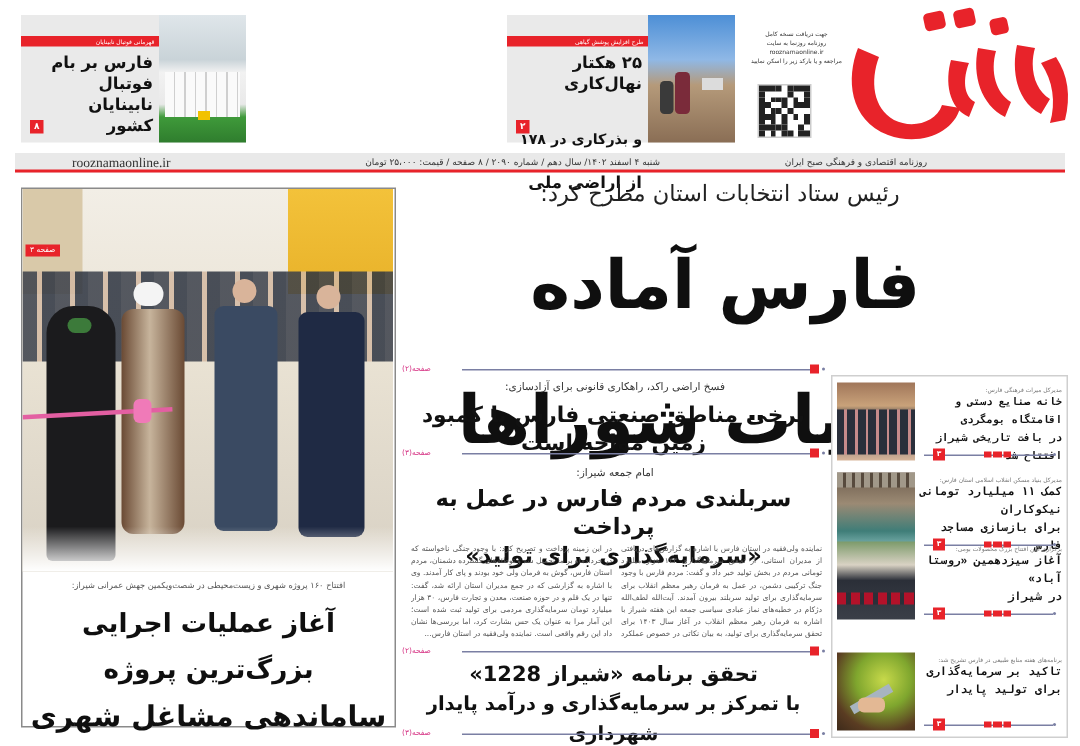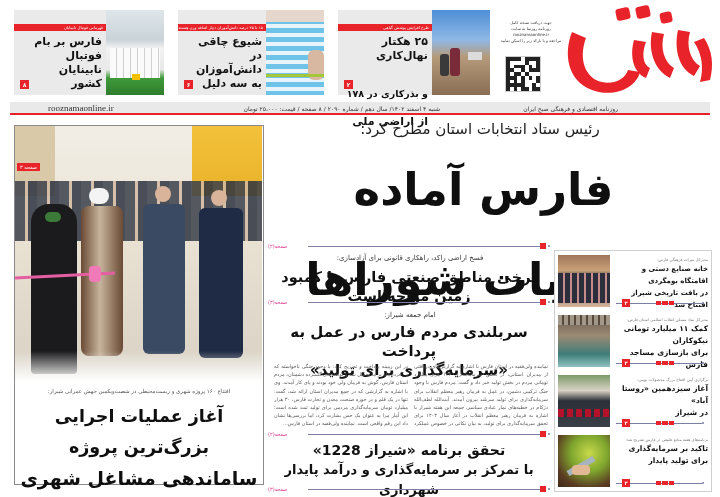--- a/index.html
+++ b/index.html
@@ -49,21 +49,21 @@
   .feature .photo { position: absolute; left: 0; top: 0; width: 247px; height: 255px; overflow: hidden; background: linear-gradient(180deg, #f2eee6 0%, #e9e2d3 45%, #d8d1c4 100%); }
   .feature .page-tag { position: absolute; left: 2px; top: 37px; background: #e8232a; color: #fff; font-size: 5px; padding: 1px 3px; }
   .feature .kicker { position: absolute; top: 262px; right: 8px; left: 8px; text-align: center; font-size: 5.5px; color: #555; }
   .feature .head { position: absolute; top: 275px; right: 4px; left: 4px; text-align: center; font-size: 19px; font-weight: 900; line-height: 31px; color: #0f0f0f; }
 
   
   .sidebar { position: absolute; left: 554px; top: 250px; width: 158px; height: 242px; border: 1px solid #cfcfcf; background: #fff; }
   .sb-item { position: absolute; left: 3px; width: 152px; height: 58px; }
   .sb-item .thumb { position: absolute; left: 0; top: 2px; width: 52px; height: 52px; overflow: hidden; }
   .sb-item .kicker { position: absolute; right: 2px; top: 4px; font-size: 4px; color: #777; white-space: nowrap; }
-  .sb-item .title { position: absolute; right: 2px; top: 10px; width: 96px; font-size: 7.5px; font-weight: bold; line-height: 12px; color: #111; text-align: right; }
+  .sb-item .title { position: absolute; right: 2px; top: 10px; width: 96px; font-size: 7.5px; font-weight: bold; line-height: 12px; color: #111; text-align: right; font-family: Liberation Mono, monospace; }
   .sb-item .rule { position: absolute; left: 58px; right: 8px; top: 50px; height: 1px; background: #7a7fa3; }
   .sb-item .pg { position: absolute; left: 64px; top: 46px; width: 8px; height: 8px; background: #e8232a; color: #fff; font-size: 5px; line-height: 8px; text-align: center; font-weight: bold; }
   .sb-item .sq3 { position: absolute; left: 98px; top: 48px; width: 18px; height: 4px; display: flex; gap: 1px; }
   .sb-item .sq3 i { flex: 1; background: #e8232a; }
   .sb-item .end { position: absolute; right: 6px; top: 49px; width: 2px; height: 2px; background: #7a7fa3; border-radius: 50%; }
 </style>
 </head>
 <body>
 
 <div class="masthead">
@@ -182,34 +182,20 @@
     </div>
     <div class="kicker" style="right:58px; left:0;">طرح افزایش پوشش گیاهی</div>
     <div class="title" style="right:62px; width:86px;">
       <div>۲۵ هکتار نهال‌کاری</div>
       <div style="font-size:9.5px;margin-top:24px;">و بذرکاری در ۱۷۸ هکتار</div>
       <div>از اراضی ملی</div>
     </div>
     <div class="pnum">۲</div>
   </div>
 
-  <div class="teaser" style="left:178px; width:146px;">
-    <div class="photo" style="background: repeating-linear-gradient(180deg,#6fc3e8 0px,#6fc3e8 5px,#e8f4fb 5px,#e8f4fb 9px);">
-      <div style="position:absolute;left:0;top:0;width:58px;height:12px;background:#e6d7cc;"></div>
-      <div style="position:absolute;right:0;top:40px;width:16px;height:30px;background:#d9b8a2;border-radius:6px;"></div>
-      <div style="position:absolute;left:0;top:64px;width:58px;height:3px;background:#a4c639;"></div>
-    </div>
-    <div class="kicker" style="right:58px; left:0;">۱۵ تا ۲۵ درصد دانش‌آموزان دچار اضافه وزن هستند</div>
-    <div class="title" style="right:62px; width:80px;">
-      <div>شیوع چاقی</div>
-      <div>در دانش‌آموزان</div>
-      <div>به سه دلیل</div>
-    </div>
-    <div class="pnum">۶</div>
-  </div>
 
   <div class="teaser" style="left:14px; width:150px;">
     <div class="photo" style="background: linear-gradient(180deg,#dfe6ea 0%,#c9d3d8 35%,#f2f2f2 45%,#e9e9e9 70%,#3f9a3a 80%,#2f7d2e 100%);">
       <div style="position:absolute;left:4px;top:38px;width:50px;height:30px;background:repeating-linear-gradient(90deg,#fafafa 0px,#fafafa 6px,#cfcfcf 6px,#cfcfcf 7px);"></div>
       <div style="position:absolute;left:26px;top:64px;width:8px;height:6px;background:#f2c200;"></div>
     </div>
     <div class="kicker" style="right:58px; left:0;">قهرمانی فوتبال نابینایان</div>
     <div class="title" style="right:62px; width:80px;">
       <div>فارس بر بام</div>
       <div>فوتبال نابینایان</div>
@@ -337,21 +323,21 @@
     <div class="rule"></div>
     <div class="pg">۳</div>
     <div class="sq3">
         <i></i>
         <i></i>
         <i></i>
       </div>
     <div class="end"></div>
   </div>
 
-  <div class="sb-item" style="top:122px;">
+  <div class="sb-item" style="top:108px;">
     <div class="thumb" style="background:linear-gradient(180deg,#7c9a6a 0%,#d9d2c4 30%,#2b2f38 50%,#3a3f48 100%);">
       <div style="position:absolute;left:0;top:34px;width:52px;height:8px;background:repeating-linear-gradient(90deg,#b3122a 0px,#b3122a 6px,#2b2f38 6px,#2b2f38 9px);"></div>
     </div>
     <div class="kicker">برگزاری آیین افتتاح بزرگ محصولات بومی:</div>
     <div class="title">
       <div>آغاز سیزدهمین «روستا آباد»</div>
       <div>در شیراز</div>
     </div>
     <div class="rule"></div>
     <div class="pg">۳</div>

